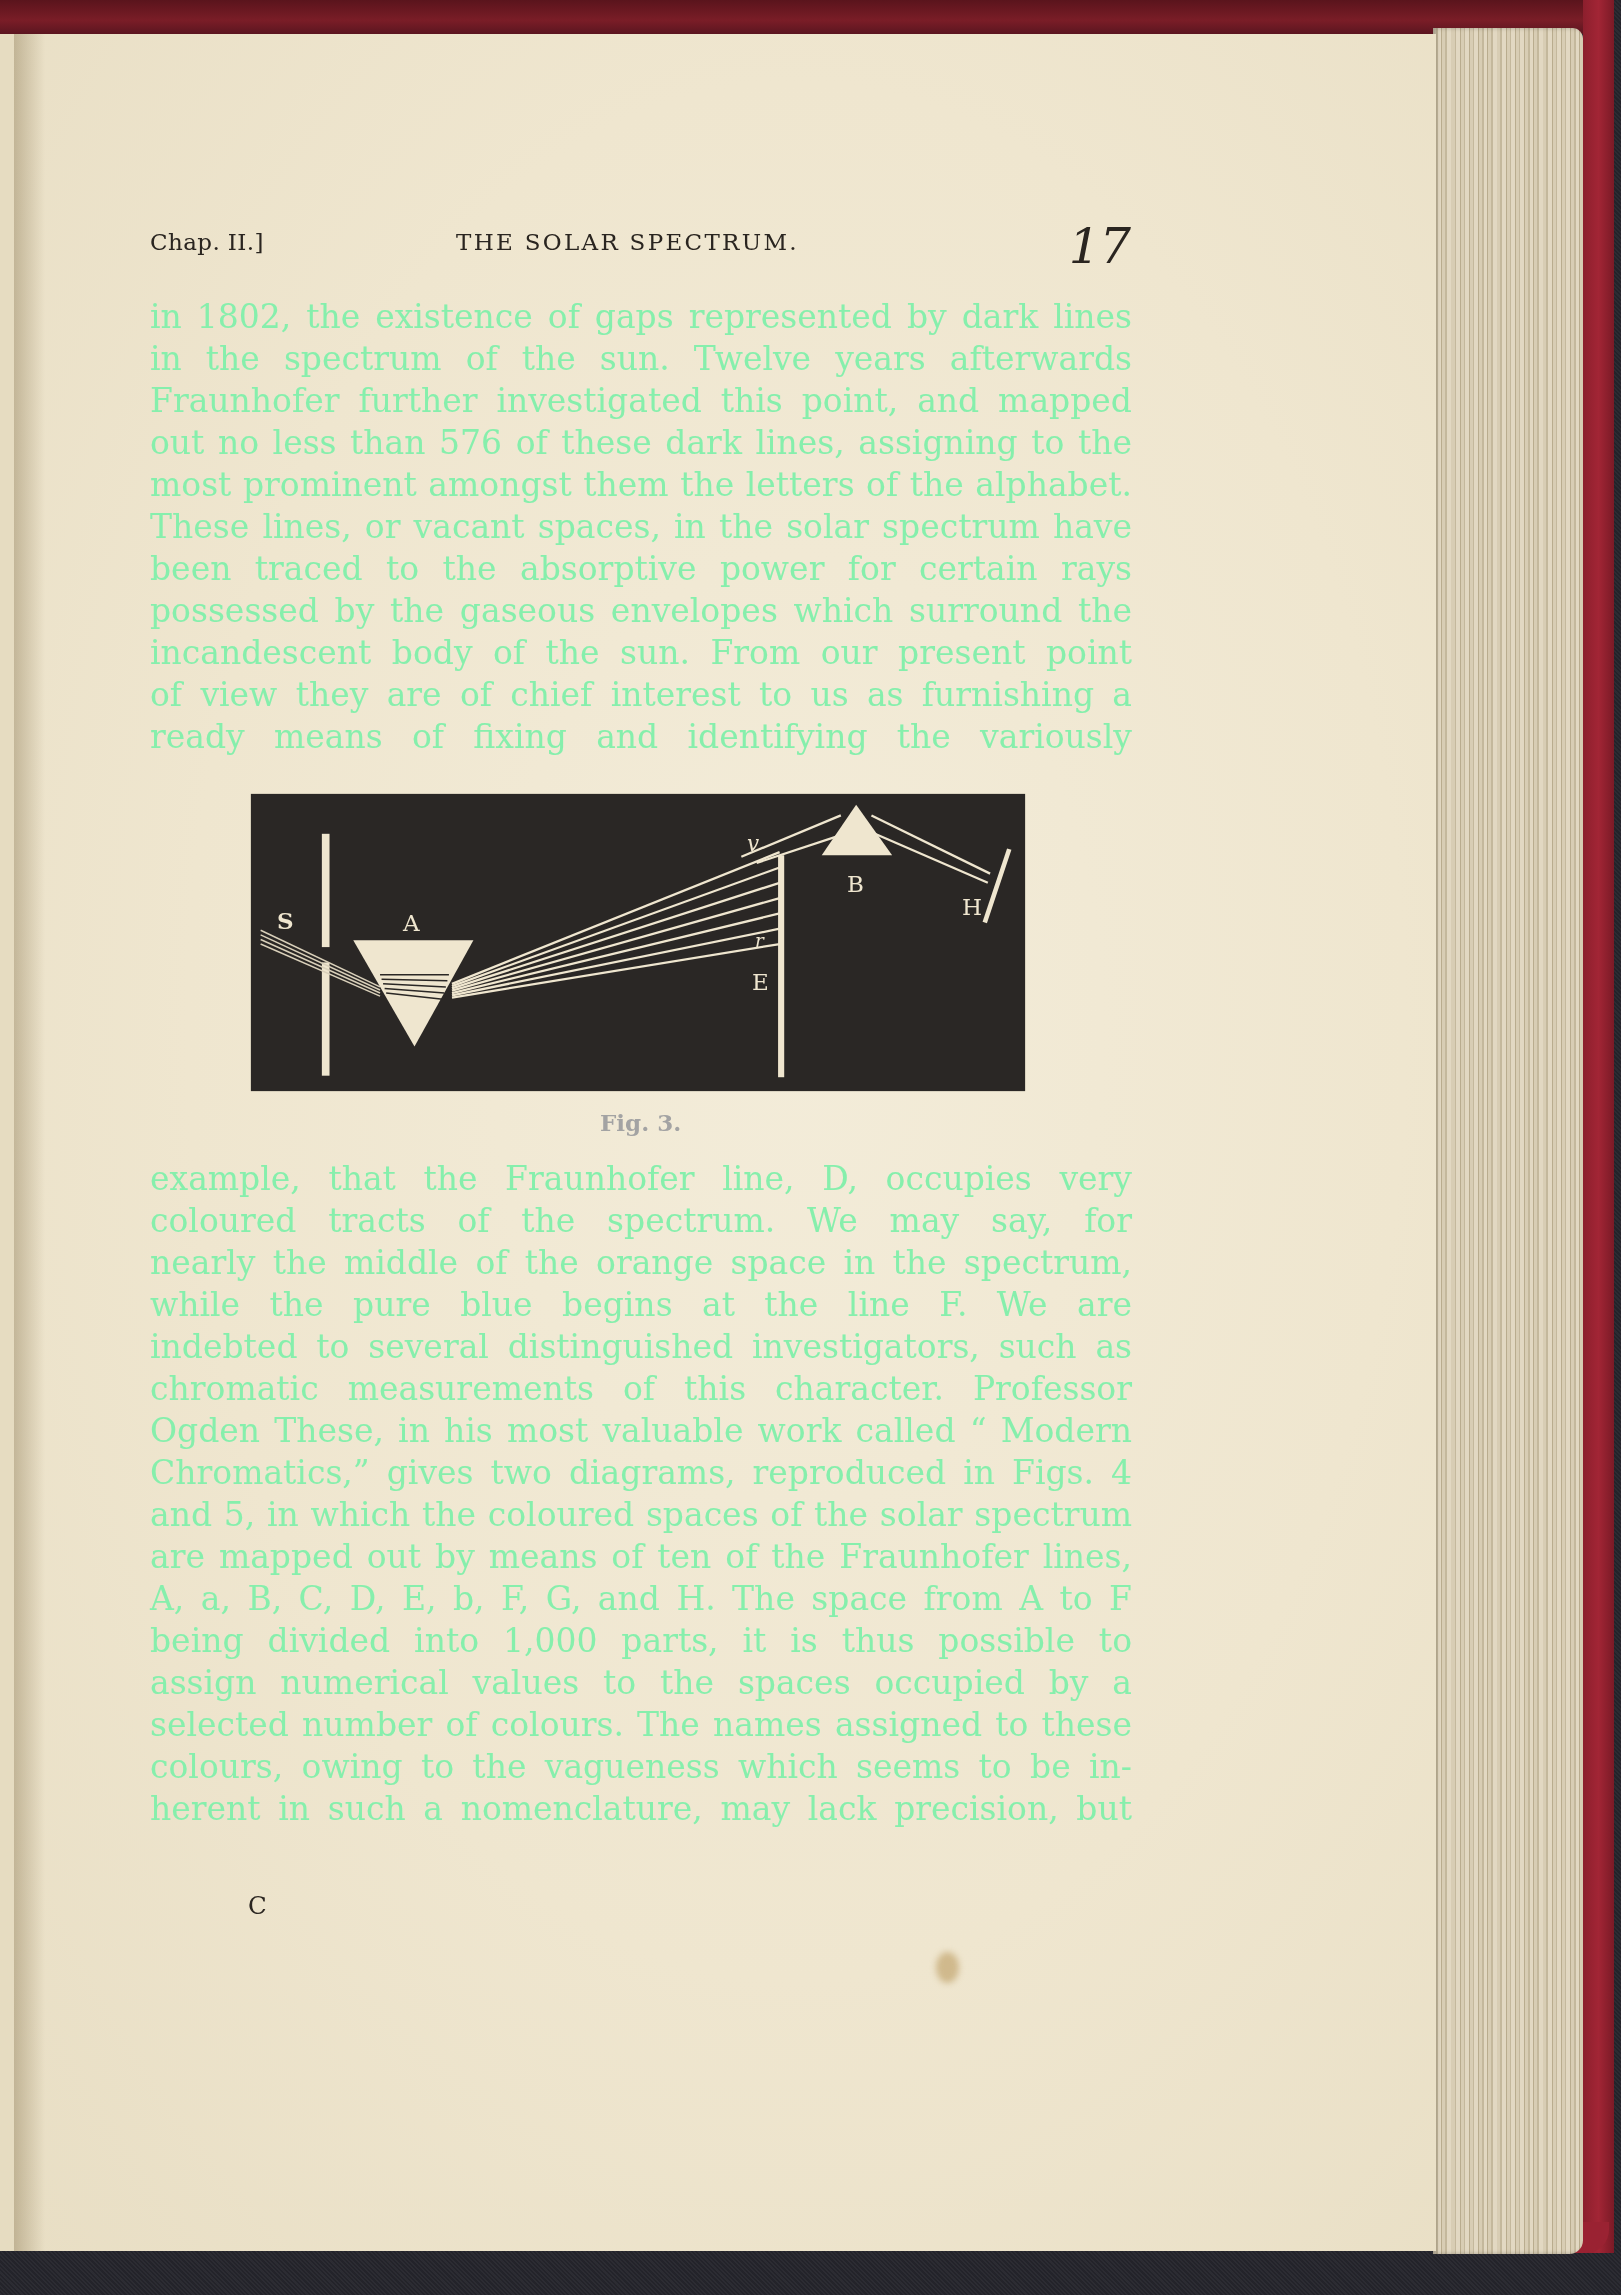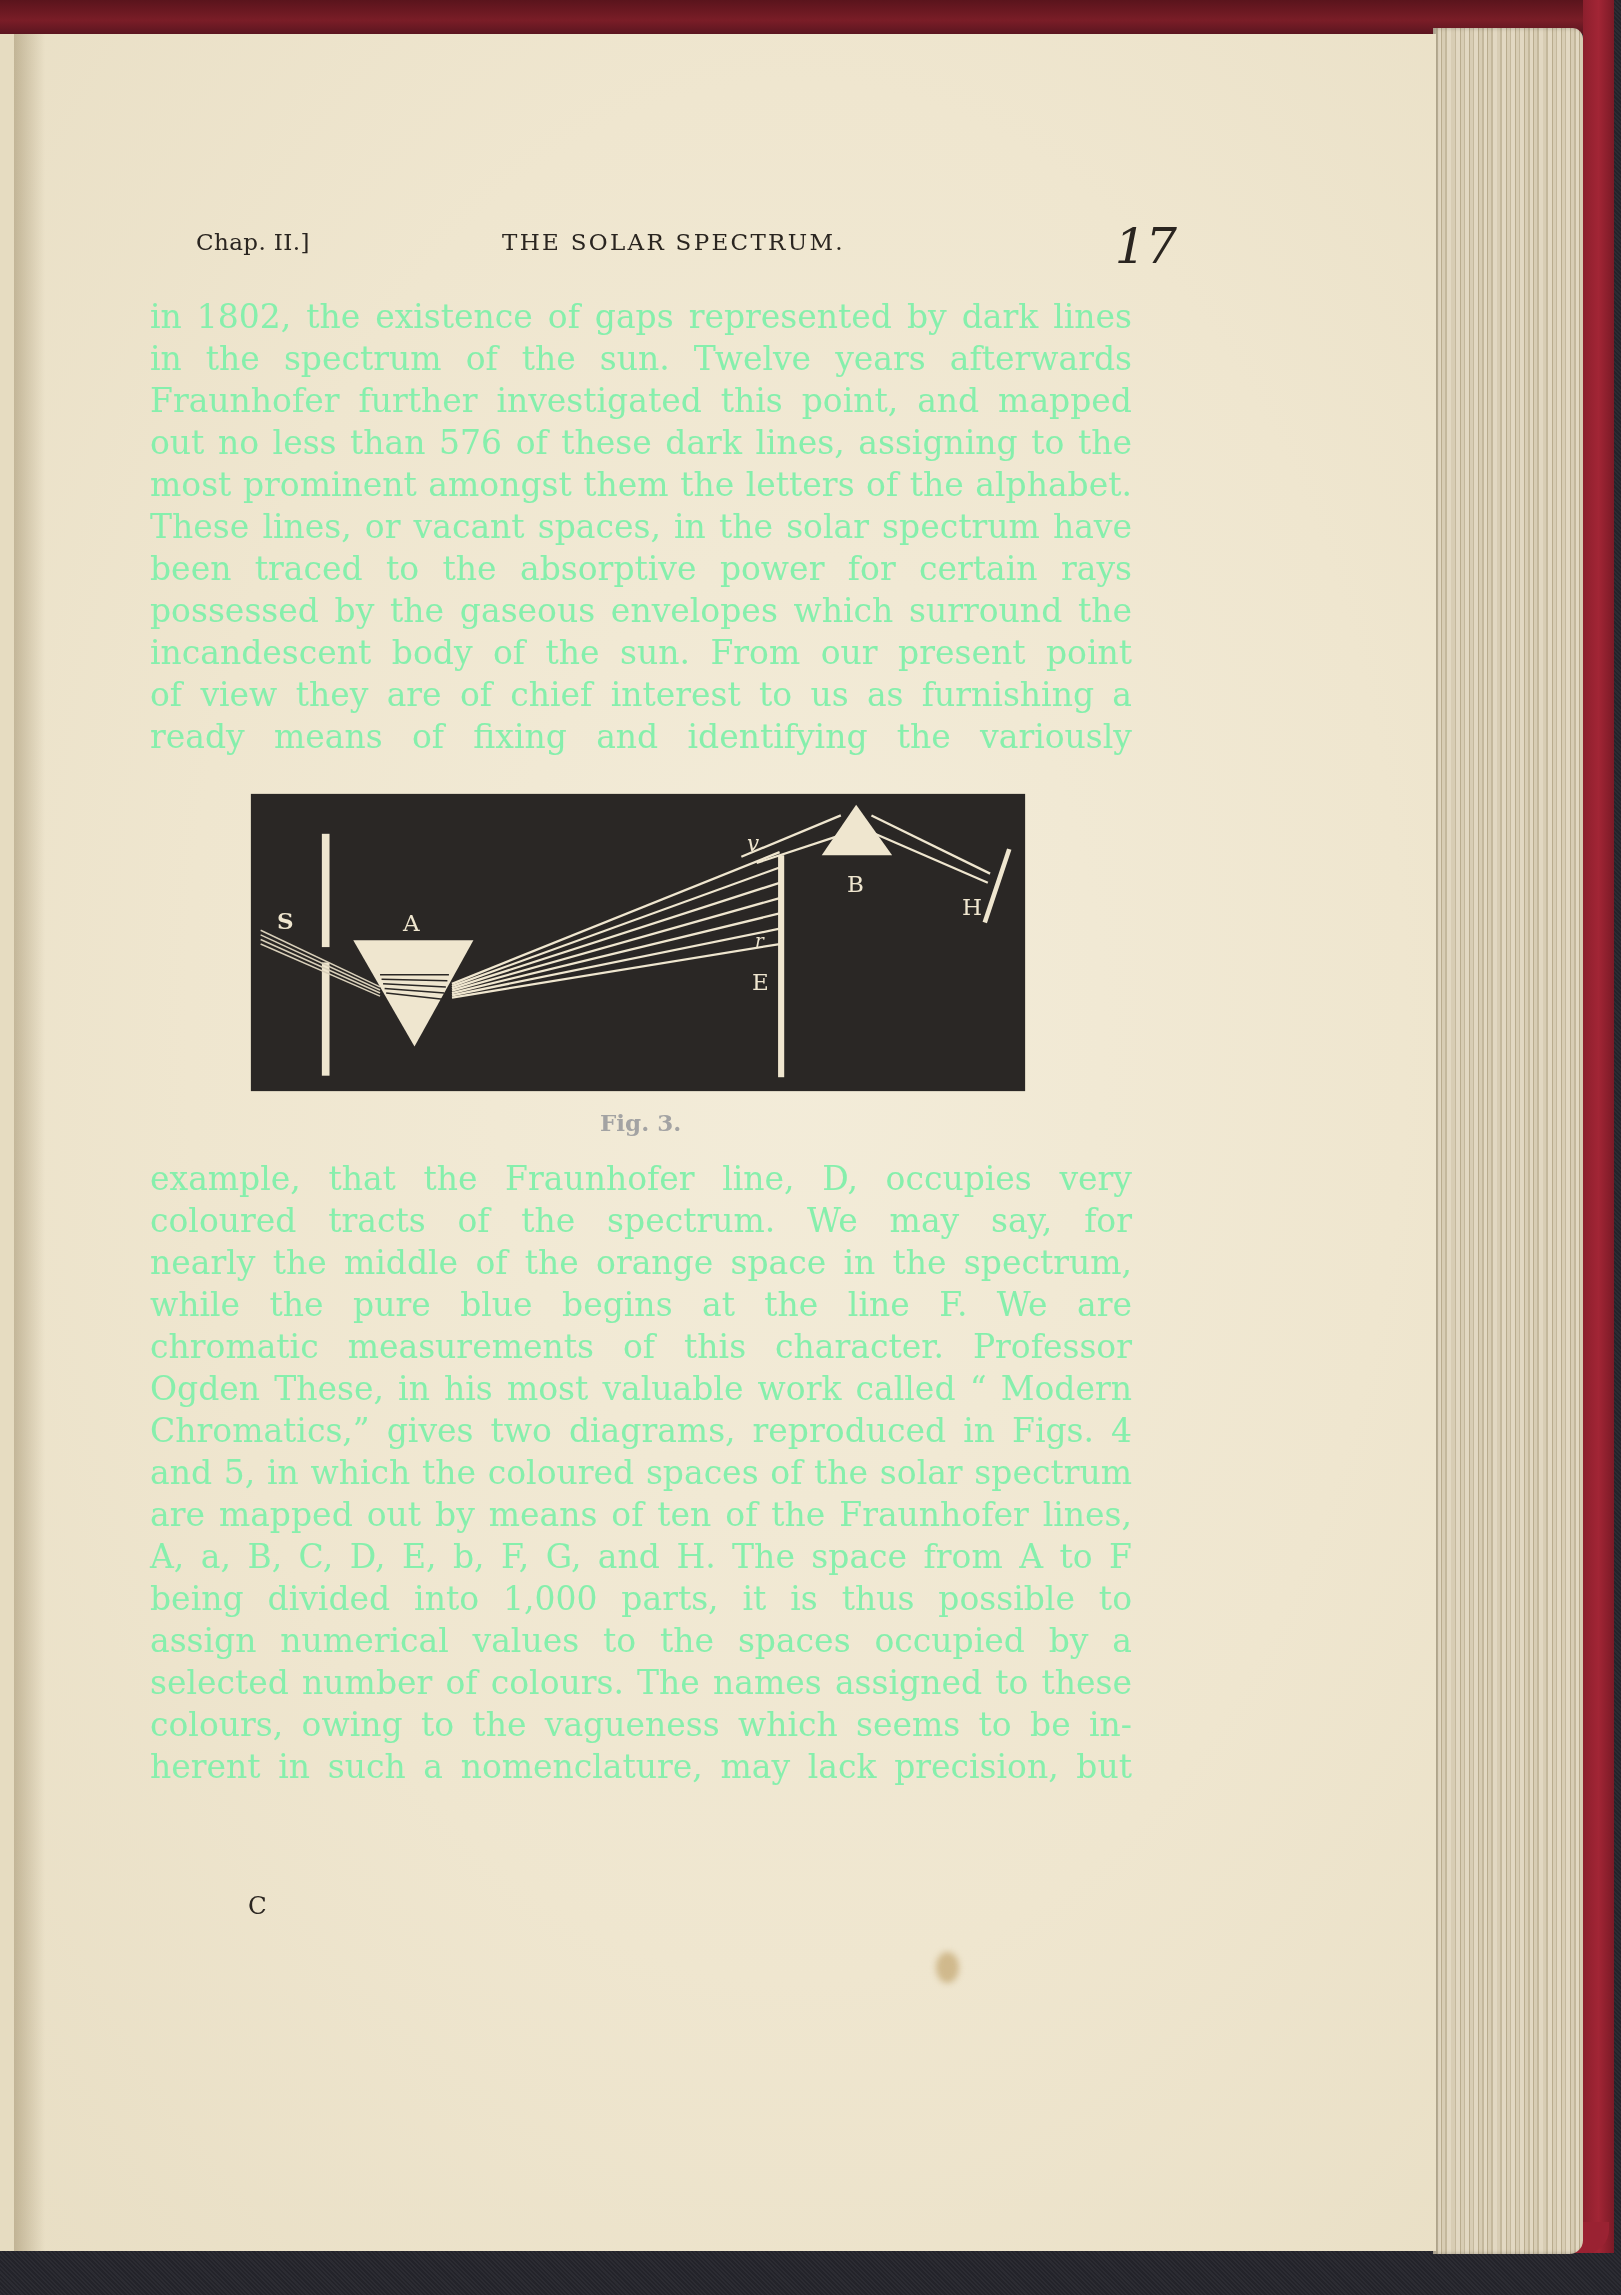--- a/index.html
+++ b/index.html
@@ -47,21 +47,20 @@
       background: linear-gradient(90deg, rgba(120,100,60,0.35), rgba(120,100,60,0.0));
     }
     .left-sliver {
       position: absolute; left: 0; top: 34px; width: 13.8px; height: 2217px;
       background: #e6dcc1;
     }
 
     .running-head {
       position: absolute; left: 150px; top: 218px; width: 981px; height: 46px;
       color: #2a2520;
-      margin-left: 46px;
     }
     .rh-chap { position: absolute; left: 0; top: 10.7px; font-size: 23px; letter-spacing: 0.4px; }
     .rh-title { position: absolute; left: 306px; top: 10.7px; font-size: 23px; letter-spacing: 2.3px; }
     .rh-page { position: absolute; right: 0; top: 0; font-size: 49px; font-style: italic; }
 
     .para {
       position: absolute; left: 150px; width: 982px;
       color: #86efac; font-size: 33px; line-height: 42px;
       text-align: justify; text-align-last: justify;
     }
@@ -177,20 +176,21 @@
   <span style="position:absolute;left:596px;top:77px;font-size:23px;color:#efe6cf;">B</span>
   <span style="position:absolute;left:711px;top:100px;font-size:23px;color:#efe6cf;">H</span>
 </div>
 <div class="fig-caption">Fig. 3.</div>
 
 <div class="para para-2">
   <span class="line">example, that the Fraunhofer line, D, occupies very</span>
   <span class="line">coloured tracts of the spectrum. We may say, for</span>
   <span class="line">nearly the middle of the orange space in the spectrum,</span>
   <span class="line">while the pure blue begins at the line F. We are</span>
+  <span class="line">indebted to several distinguished investigators, such as</span>
   <span class="line">chromatic measurements of this character. Professor</span>
   <span class="line">Ogden These, in his most valuable work called “ Modern</span>
   <span class="line">Chromatics,” gives two diagrams, reproduced in Figs. 4</span>
   <span class="line">and 5, in which the coloured spaces of the solar spectrum</span>
   <span class="line">are mapped out by means of ten of the Fraunhofer lines,</span>
   <span class="line">A, a, B, C, D, E, b, F, G, and H. The space from A to F</span>
   <span class="line">being divided into 1,000 parts, it is thus possible to</span>
   <span class="line">assign numerical values to the spaces occupied by a</span>
   <span class="line">selected number of colours. The names assigned to these</span>
   <span class="line">colours, owing to the vagueness which seems to be in-</span>

